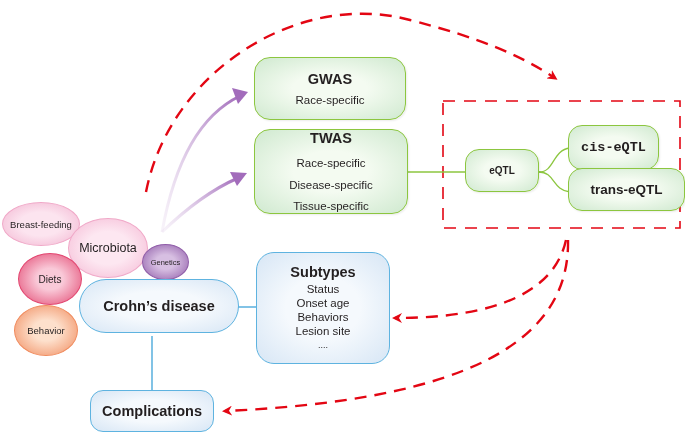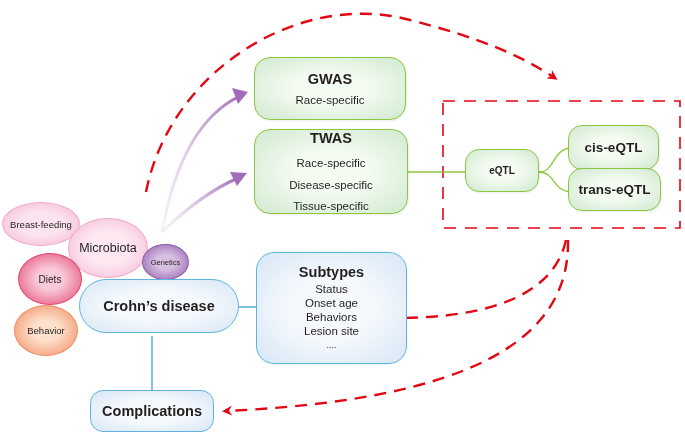--- a/index.html
+++ b/index.html
@@ -55,23 +55,23 @@
   <div class="t-bold" style="font-size:14.5px;margin-bottom:3px;">TWAS</div>
   <div class="sub">Race-specific</div>
   <div class="sub">Disease-specific</div>
   <div class="sub">Tissue-specific</div>
 </div>
 
 <div class="node green" style="left:465px;top:149px;width:74px;height:43px;border-radius:14px;">
   <div class="t-bold" style="font-size:10px;">eQTL</div>
 </div>
 <div class="node green" style="left:568px;top:125px;width:91px;height:45px;border-radius:14px;">
-  <div class="t-bold" style="font-size:13.5px;">cis-eQTL</div>
+  <div class="t-bold" style="font-size:13.5px;font-family:Liberation Mono, monospace;">cis-eQTL</div>
 </div>
-<div class="node green" style="left:568px;top:168px;width:93px;height:43px;border-radius:14px;">
+<div class="node green" style="left:568px;top:168px;width:117px;height:43px;border-radius:14px;">
   <div class="t-bold" style="font-size:13.5px;">trans-eQTL</div>
 </div>
 
 <div class="ell" style="left:2px;top:202px;width:76px;height:42px;background:radial-gradient(ellipse at center,#fce4ef 40%,#f2b4d0 100%);border:1px solid #f0a9c8;font-size:9.5px;">
   <span>Breast-feeding</span>
 </div>
 <div class="ell" style="left:68px;top:218px;width:78px;height:58px;background:radial-gradient(ellipse at center,#fde7f1 40%,#f4b8d3 100%);border:1px solid #f0a9c8;font-size:12.5px;">
   <span>Microbiota</span>
 </div>
 <div class="ell" style="left:142px;top:244px;width:45px;height:34px;background:radial-gradient(ellipse at center,#d7bfe2 30%,#8f5ca8 100%);border:1px solid #8f5ca8;font-size:7.5px;">
@@ -81,21 +81,21 @@
   <span>Diets</span>
 </div>
 <div class="ell" style="left:14px;top:305px;width:62px;height:49px;background:radial-gradient(ellipse at center,#fde0cc 30%,#f08a5c 100%);border:1px solid #f08a5c;font-size:9.5px;">
   <span>Behavior</span>
 </div>
 
 <div class="node blue" style="left:79px;top:279px;width:160px;height:54px;border-radius:29px;">
   <div class="t-bold" style="font-size:14.5px;">Crohn’s disease</div>
 </div>
 
-<div class="node blue" style="left:256px;top:252px;width:151px;height:112px;border-radius:18px;">
+<div class="node blue" style="left:256px;top:252px;width:134px;height:112px;border-radius:18px;">
   <div class="t-bold" style="font-size:14.5px;margin-bottom:2px;">Subtypes</div>
   <div class="sub">Status</div>
   <div class="sub">Onset age</div>
   <div class="sub">Behaviors</div>
   <div class="sub">Lesion site</div>
   <div class="sub" style="font-size:9px;">....</div>
 </div>
 
 <div class="node blue" style="left:90px;top:390px;width:124px;height:42px;border-radius:13px;">
   <div class="t-bold" style="font-size:14.5px;">Complications</div>

